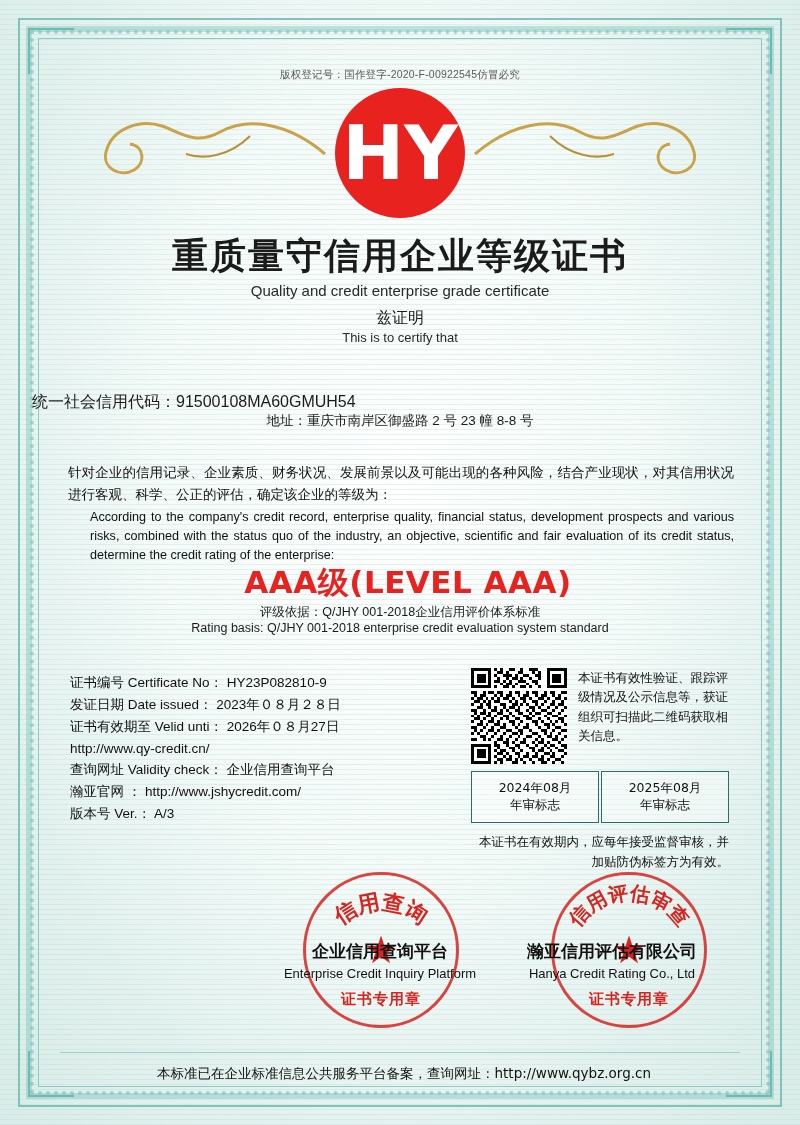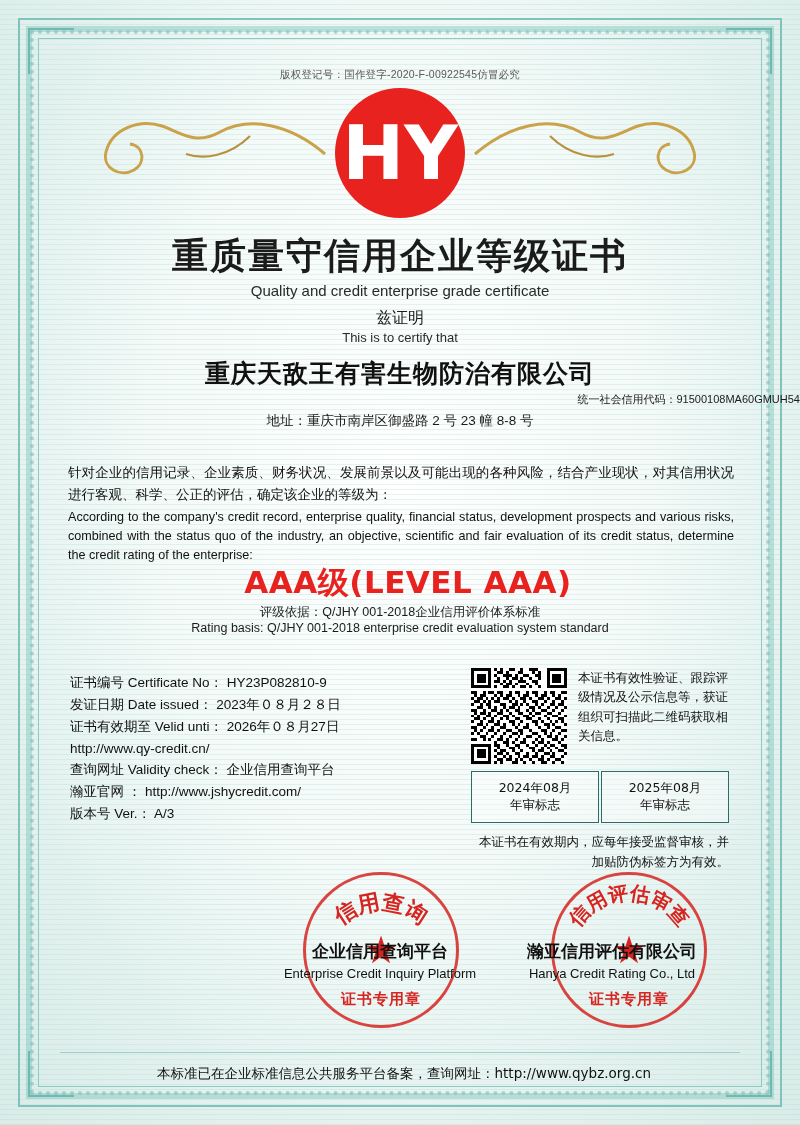--- a/index.html
+++ b/index.html
@@ -87,34 +87,34 @@
   .certify-en{
     position:absolute;top:330px;left:0;right:0;text-align:center;
     font-size:13px;color:#2a2a2a;
   }
   .company{
     position:absolute;top:357px;left:0;right:0;text-align:center;
     font-size:25px;font-weight:bold;color:#111;letter-spacing:1px;
     font-family:"DejaVu Sans",sans-serif;
   }
   .code-line{
-    position:absolute;top:392px;left:0;right:0;text-align:right;
-    font-size:11px;color:#1b1b1b;margin-left:32px;
+    position:absolute;top:392px;left:0;right:0;text-align:left;
+    font-size:16px;color:#1b1b1b;margin-left:32px;
   }
   .addr-line{
     position:absolute;top:412px;left:0;right:0;text-align:center;
     font-size:13.5px;color:#1b1b1b;
   }
 
   .para{
     position:absolute;left:68px;right:66px;top:462px;
     font-size:13.5px;color:#111;line-height:1.55;text-align:justify;
   }
   .para .cn{font-family:"DejaVu Sans",sans-serif;font-size:13.5px;}
-  .para .en{display:block;margin-top:2px;font-size:12.6px;line-height:1.5;}
+  .para .en{display:block;margin-top:2px;font-size:12.6px;line-height:1.5;margin-left:22px;}
 
   .level{
     position:absolute;top:562px;left:16px;right:0;text-align:center;
     color:#e8231f;font-size:31px;font-weight:bold;letter-spacing:.5px;
     font-family:"DejaVu Sans",sans-serif;
   }
   .basis-cn{
     position:absolute;top:604px;left:0;right:0;text-align:center;
     font-size:12.5px;color:#1b1b1b;
   }
@@ -232,21 +232,20 @@
     </svg>
     <div class="logo">HY</div>
   </div>
 
   <div class="title-cn">重质量守信用企业等级证书</div>
   <div class="title-en">Quality and credit enterprise grade certificate</div>
 
   <div class="certify-cn">兹证明</div>
   <div class="certify-en">This is to certify that</div>
 
-  <div class="company">重庆天敌王有害生物防治有限公司</div>
   <div class="code-line">统一社会信用代码：91500108MA60GMUH54</div>
   <div class="addr-line">地址：重庆市南岸区御盛路 2 号 23 幢 8-8 号</div>
 
   <div class="para">
     <span class="cn">针对企业的信用记录、企业素质、财务状况、发展前景以及可能出现的各种风险，结合产业现状，对其信用状况进行客观、科学、公正的评估，确定该企业的等级为：</span>
     <span class="en">According to the company's credit record, enterprise quality, financial status, development prospects and various risks, combined with the status quo of the industry, an objective, scientific and fair evaluation of its credit status, determine the credit rating of the enterprise:</span>
   </div>
 
   <div class="level">AAA级(LEVEL AAA)</div>
   <div class="basis-cn">评级依据：Q/JHY 001-2018企业信用评价体系标准</div>

